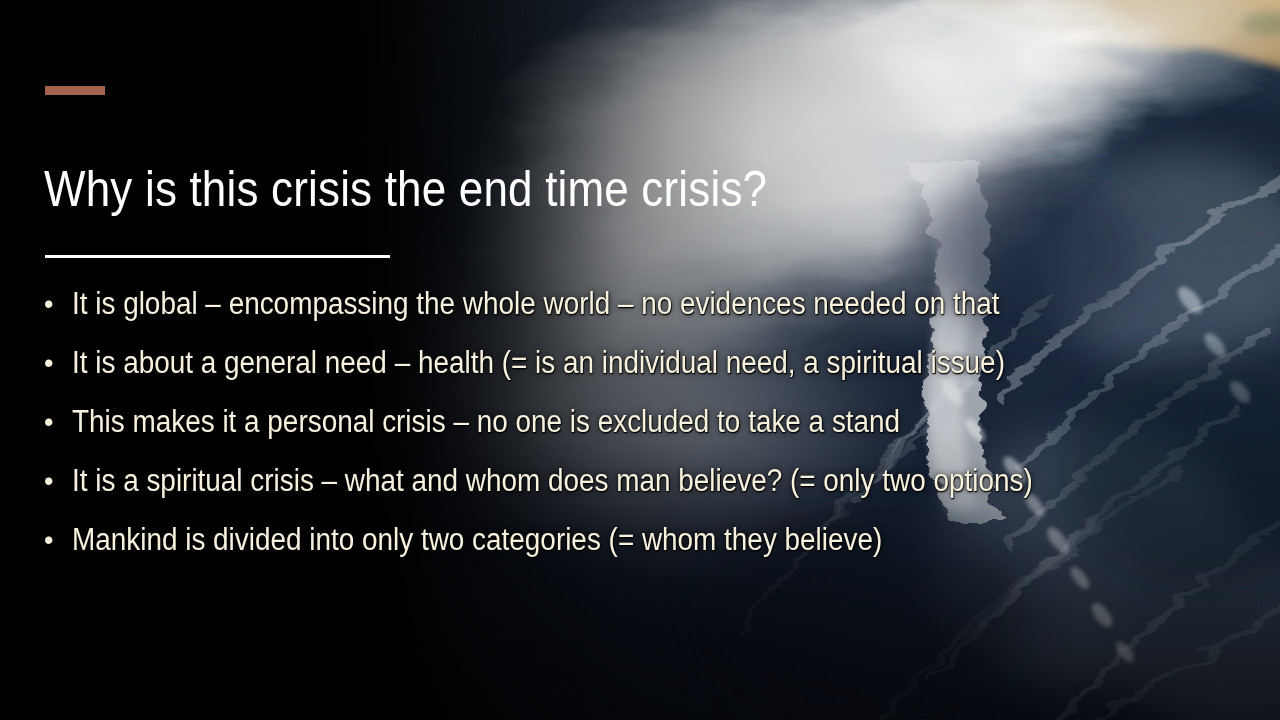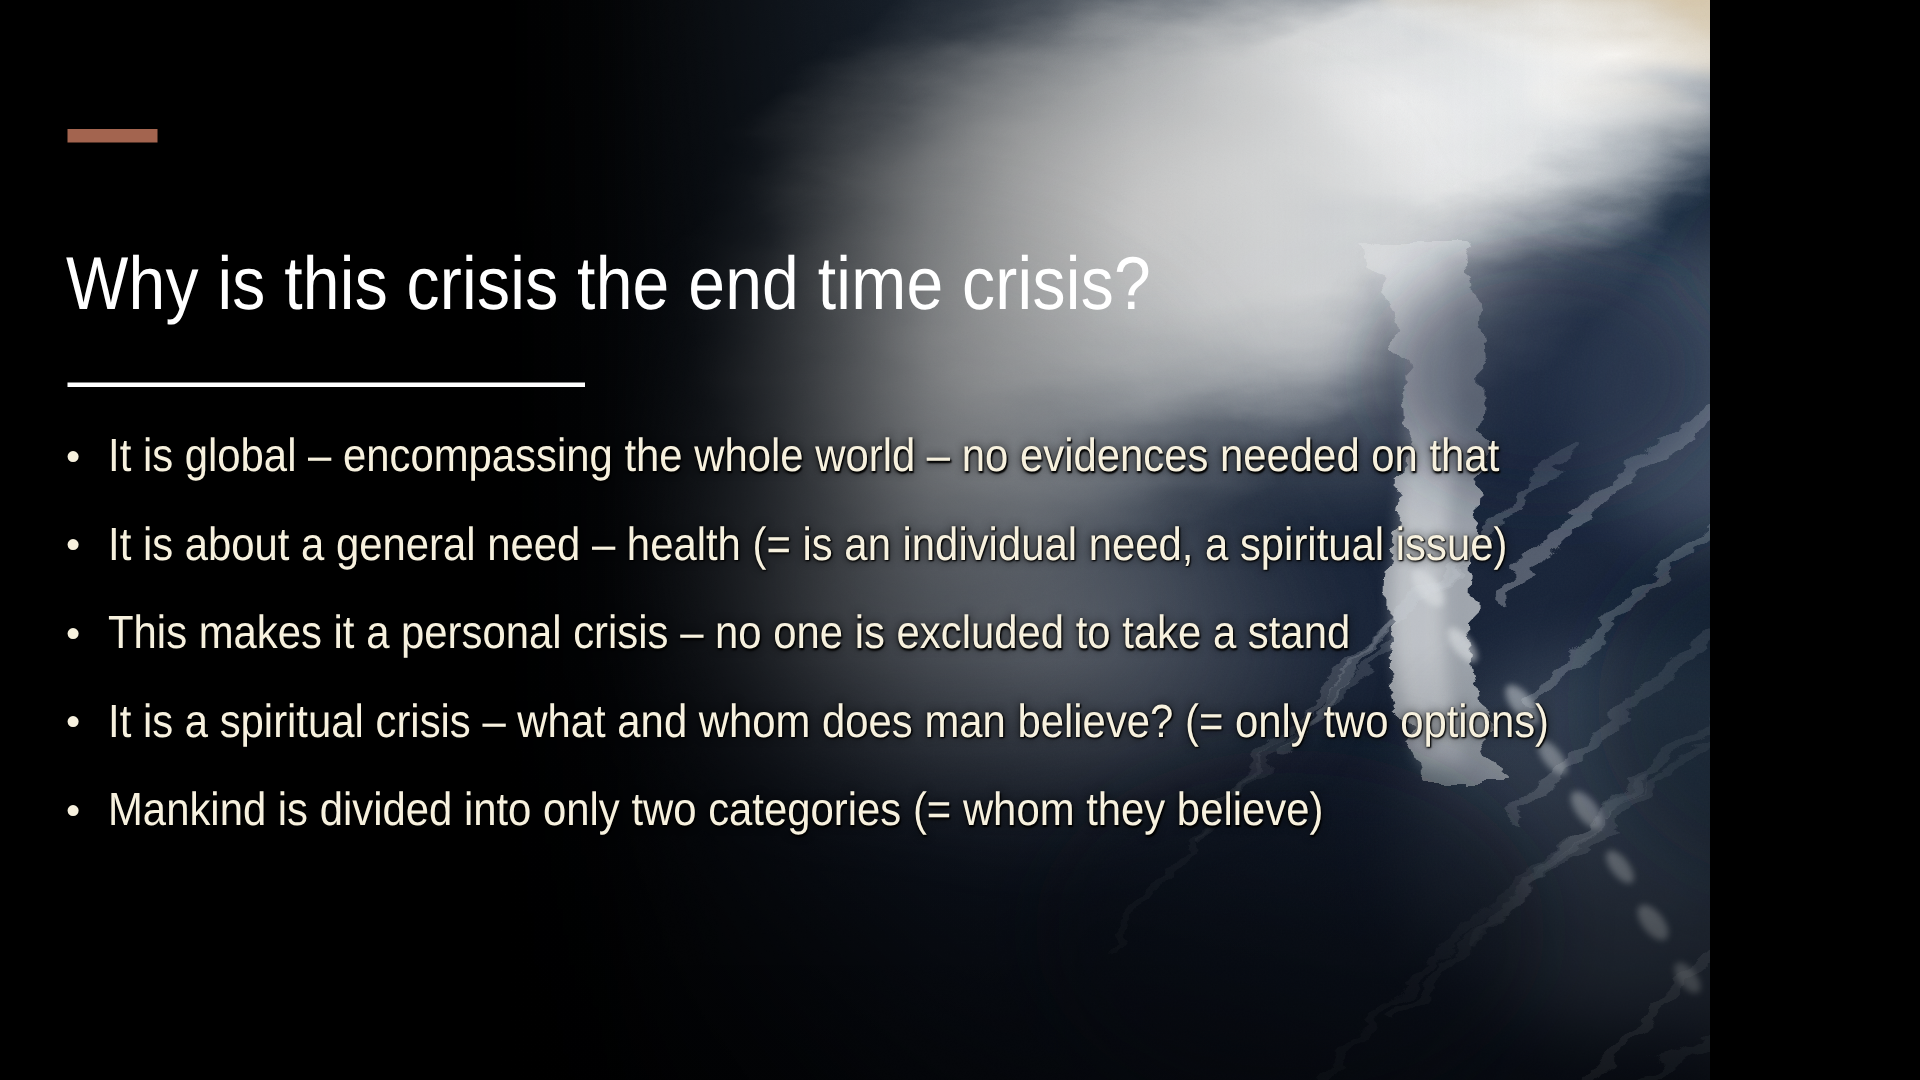--- a/index.html
+++ b/index.html
@@ -2,21 +2,21 @@
 <html><head>
 <meta charset="utf-8">
 <style>
   html, body {
     margin: 0;
     padding: 0;
     background: #000000;
   }
   #slide {
     position: relative;
-    width: 1140px;
+    width: 1280px;
     height: 720px;
     overflow: hidden;
     background: #15803d;
     font-family: "Liberation Sans", sans-serif;
   }
 
   
   .bg-photo {
     position: absolute;
     inset: 0;

